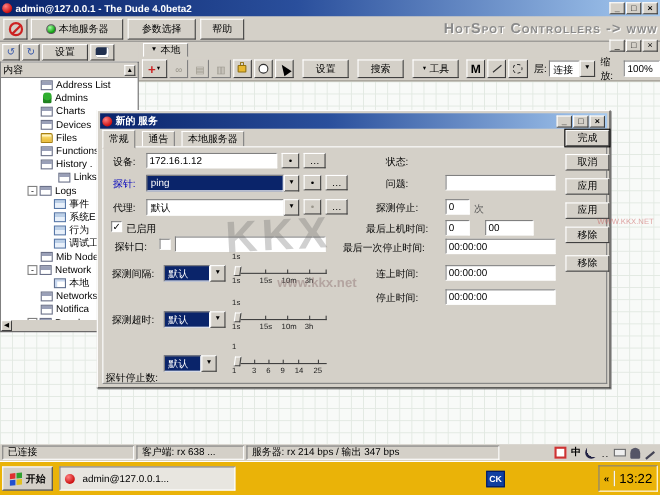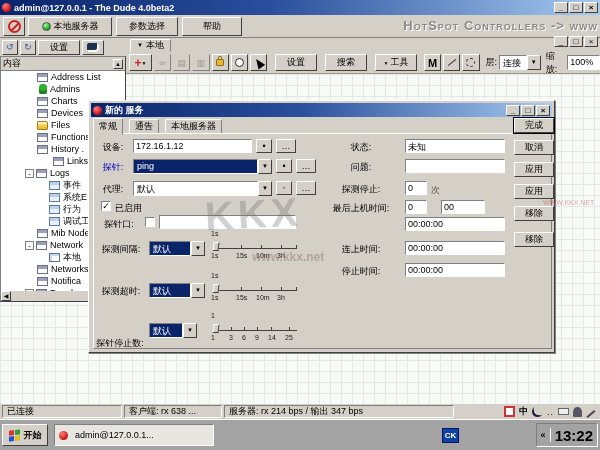--- a/index.html
+++ b/index.html
@@ -60,21 +60,21 @@
   
   .slider { position:absolute; width:90px; height:30px; }
   .sl-top { position:absolute; left:0; top:-9px; font-size:7px; color:#202020; }
   .sl-line { position:absolute; left:6px; right:4px; top:9px; border-top:1px solid #404040; }
   .sl-thumb { position:absolute; left:2px; top:3px; width:6px; height:9px; background:#d4d0c8; border:1px solid; border-color:#fff #404040 #404040 #fff; transform:skewX(-8deg); }
   .tk { position:absolute; top:6px; width:1px; height:4px; background:#404040; }
   .tlab { position:absolute; top:13px; font-size:7px; color:#202020; }
   
   .statusbar { left:0; top:404px; width:600px; height:15px; background:#d4d0c8; display:flex; align-items:center; gap:2px; padding:0 2px; }
   .spanel { height:13px; display:flex; align-items:center; padding:0 4px; background:#d4d0c8; border:1px solid; border-color:#808080 #fff #fff #808080; white-space:nowrap; overflow:hidden; }
-  .taskbar { left:0; top:419px; width:600px; height:31px; background:#a3a3a3; border-top:1px solid #fff; display:flex; align-items:center; padding:0 2px; }
+  .taskbar { left:0; top:419px; width:600px; height:31px; background:#eab308; border-top:1px solid #fff; display:flex; align-items:center; padding:0 2px; }
   .flag { width:12px; height:11px; display:grid; grid-template-columns:5px 5px; grid-template-rows:5px 5px; gap:1px; transform:skewY(-6deg); margin-right:3px; }
   .flag i:nth-child(1){background:#e03030;} .flag i:nth-child(2){background:#30a030;}
   .flag i:nth-child(3){background:#2050d0;} .flag i:nth-child(4){background:#e0c020;}
   .traybox { height:24px; display:flex; align-items:center; gap:4px; padding:0 4px; border:1px solid; border-color:#808080 #fff #fff #808080; }
   .lang { display:flex; align-items:center; gap:4px; margin-left:auto; padding-right:2px; }
   .mini { width:11px; height:11px; display:inline-block; }
   .wm { pointer-events:none; z-index:50; }
 </style>
 </head>
 <body>
@@ -93,21 +93,21 @@
       <span style="position:absolute;left:-1px;top:4px;width:12px;height:2px;background:#c22;transform:rotate(-45deg);"></span>
     </span>
   </span>
   <span class="b btn" style="width:84px;height:19px;margin-right:4px;gap:3px;">
     <span style="width:9px;height:9px;border-radius:50%;background:radial-gradient(circle at 35% 30%,#a0ffa0,#10a010 70%);border:1px solid #555;"></span>
     <span>本地服务器</span>
   </span>
   <span class="b btn" style="width:62px;height:19px;margin-right:4px;">
       <span>参数选择</span>
     </span>
-  <span class="b btn" style="width:60px;height:19px;">
+  <span class="b btn" style="width:40px;height:19px;">
       <span>帮助</span>
     </span>
   <span class="banner">HotSpot Controllers -&gt; www</span>
 </div>
 
 <div class="abs canvas"></div>
 
 <div class="abs leftbar">
   <span class="b btn" style="width:16px;height:15px;color:#3355aa;">↺</span>
   <span class="b btn" style="width:16px;height:15px;color:#3355aa;">↻</span>
@@ -381,29 +381,29 @@
       <span class="tk" style="left:78px;"></span>
     <span class="tlab" style="left:0;">1</span>
     <span class="tlab" style="left:18px;">3</span>
     <span class="tlab" style="left:31px;">6</span>
     <span class="tlab" style="left:44px;">9</span>
     <span class="tlab" style="left:57px;">14</span>
     <span class="tlab" style="left:74px;">25</span>
   </div>
 
   <span class="lbl" style="left:232px;top:40px;width:80px;">状态:</span>
-  <span class="fld s" style="left:316px;top:38px;width:100px;">未知</span>
   <span class="lbl" style="left:232px;top:60px;width:80px;">问题:</span>
   <span class="fld s" style="left:316px;top:58px;width:100px;"></span>
   <span class="lbl" style="left:232px;top:82px;width:80px;">探测停止:</span>
   <span class="fld s" style="left:316px;top:80px;width:22px;">0</span>
   <span class="lbl" style="left:342px;top:83px;text-align:left;color:#555;">次</span>
   <span class="lbl" style="left:232px;top:101px;width:80px;">最后上机时间:</span>
   <span class="fld s" style="left:316px;top:99px;width:22px;">0</span>
   <span class="fld s" style="left:352px;top:99px;width:44px;">00</span>
+  <span class="lbl" style="left:208px;top:118px;width:104px;">最后一次停止时间:</span>
   <span class="fld s" style="left:316px;top:116px;width:100px;">00:00:00</span>
   <span class="lbl" style="left:232px;top:142px;width:80px;">连上时间:</span>
   <span class="fld s" style="left:316px;top:140px;width:100px;">00:00:00</span>
   <span class="lbl" style="left:232px;top:164px;width:80px;">停止时间:</span>
   <span class="fld s" style="left:316px;top:162px;width:100px;">00:00:00</span>
 
   <span class="b btn dbtn" style="top:17px;outline:1px solid #000;">
       <span>完成</span>
     </span>
   <span class="b btn dbtn" style="top:39px;">
@@ -455,15 +455,15 @@
   <span class="sg btn" style="width:160px;height:22px;margin-left:6px;justify-content:flex-start;gap:4px;padding:0 4px;background:#e8e6e0;">
     <span class="dot-red"></span>
     <span>admin@127.0.0.1...</span>
   </span>
   <span class="btn" style="width:17px;height:15px;background:#1040a0;color:#fff;font-weight:bold;font-size:8px;margin-left:228px;border:1px solid #001860;">
       <span>CK</span>
     </span>
   <span class="traybox" style="margin-left:auto;">
     <span style="font-weight:bold;">«</span>
     <span style="width:1px;height:14px;background:#808080;border-right:1px solid #fff;"></span>
-    <span style="font-size:15px;font-weight:bold;">13:22</span>
+    <span style="font-size:12px;">13:22</span>
   </span>
 </div>
 
 </body></html>

